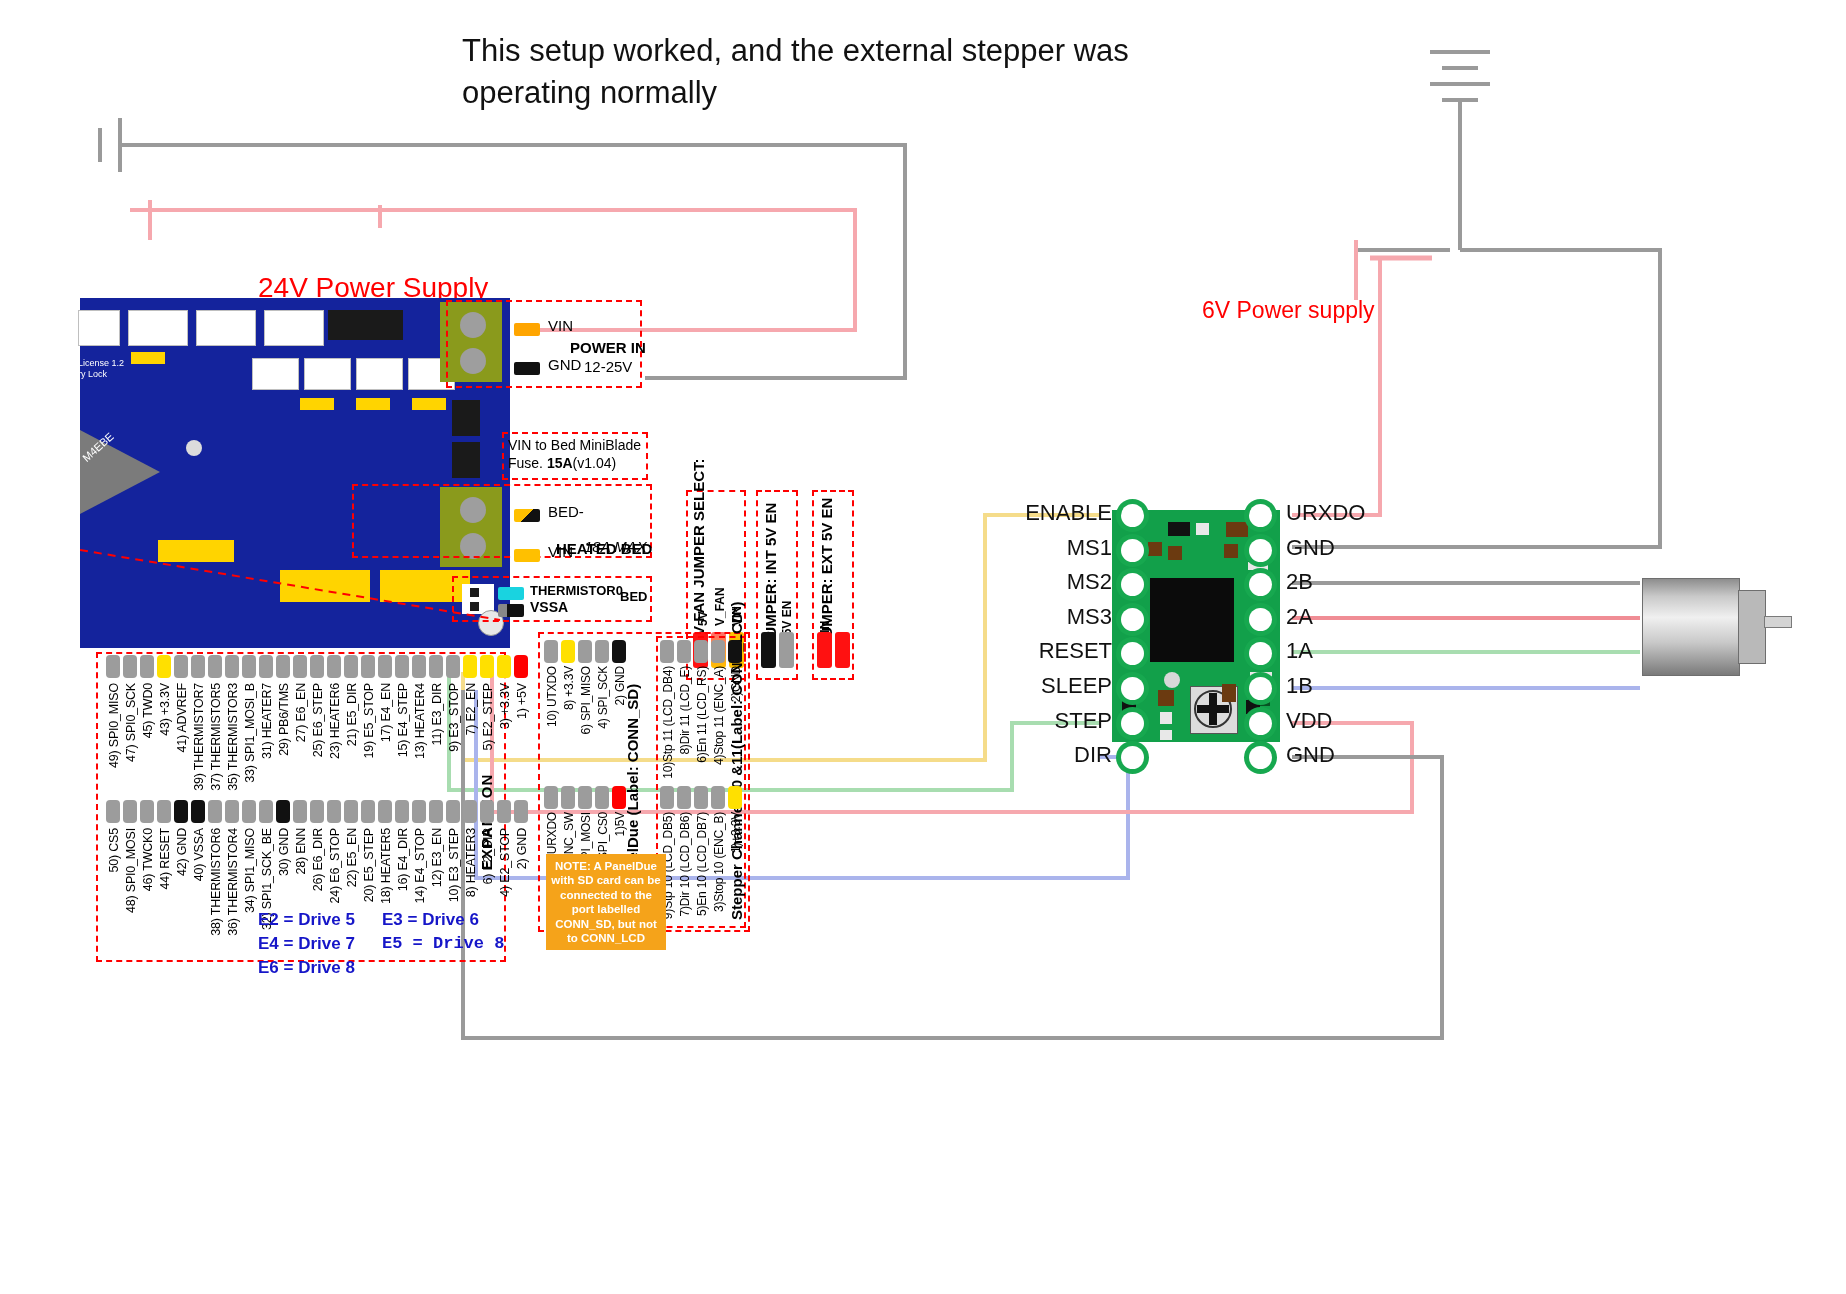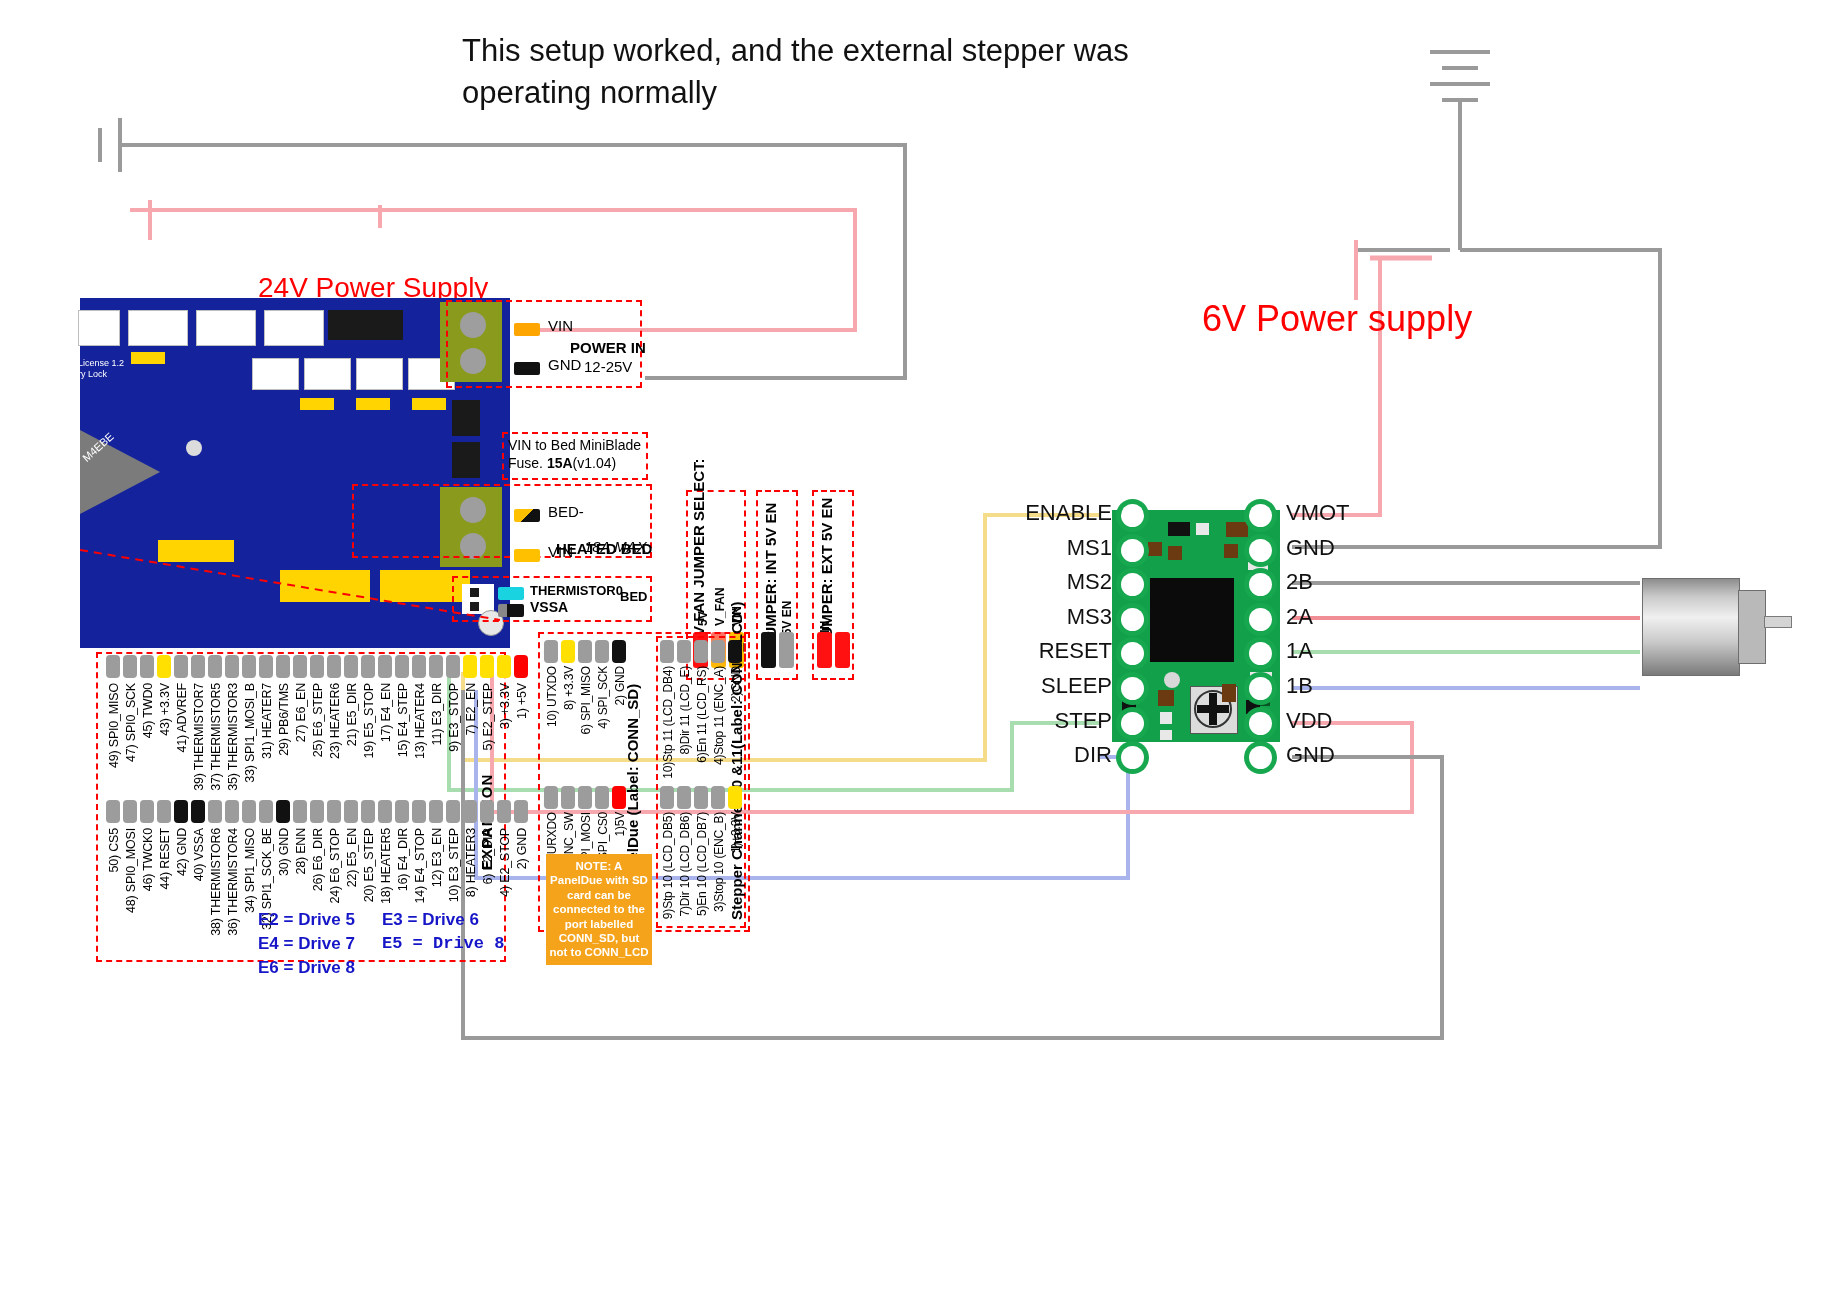--- a/index.html
+++ b/index.html
@@ -5,21 +5,21 @@
   html,body{margin:0;padding:0;background:#ffffff;}
   body{width:1846px;height:1294px;position:relative;font-family:"Liberation Sans",sans-serif;overflow:hidden;}
   .abs{position:absolute;}
 
   
   #title{left:462px;top:30px;width:760px;font-size:31px;line-height:1.35;color:#111;}
 
   
   .redlabel{color:#ff0000;font-size:28px;white-space:nowrap;}
   #lbl-24v{left:258px;top:240px;margin-top:32px;}
-  #lbl-6v{left:1202px;top:295px;width:190px;line-height:1.35;font-size:36px;}
+  #lbl-6v{left:1202px;top:295px;width:190px;line-height:1.35;font-size:23px;}
 
   
   #wires{left:0;top:0;width:1846px;height:1294px;}
 
   
   #duet{left:80px;top:298px;width:430px;height:350px;background:#14239c;}
   #duet-tri{left:80px;top:430px;width:0;height:0;border-left:80px solid #7b7b7b;border-top:42px solid transparent;border-bottom:42px solid transparent;}
   .duet-txt{color:#ffffff;font-size:9px;white-space:nowrap;}
   #duet-lic{left:78px;top:358px;line-height:1.25;}
   #duet-m4{left:80px;top:455px;transform:rotate(-42deg);transform-origin:left top;font-size:11px;color:#ffffff;}
@@ -63,21 +63,21 @@
 
   .drive-note{position:absolute;color:#1616c8;font-weight:bold;font-size:17px;line-height:1.45;white-space:nowrap;}
 
   
   .jbox-title{writing-mode:vertical-rl;transform:rotate(180deg);font-weight:bold;font-size:15px;white-space:nowrap;}
   .jlbl{writing-mode:vertical-rl;transform:rotate(180deg);font-weight:bold;font-size:12px;white-space:nowrap;}
   .jsw{position:absolute;width:15px;height:36px;border-radius:3px;}
 
   
   .panel-title{writing-mode:vertical-rl;transform:rotate(180deg);font-weight:bold;font-size:15px;white-space:nowrap;}
-  #noteBox{left:546px;top:854px;width:106px;background:#f5a31a;color:#ffffff;font-weight:bold;
+  #noteBox{left:546px;top:854px;width:120px;background:#f5a31a;color:#ffffff;font-weight:bold;
            font-size:11.5px;line-height:1.25;text-align:center;padding:5px 3px;box-sizing:border-box;}
 
   
   #drv{left:1112px;top:510px;width:168px;height:232px;background:#12a04a;}
   #drvchip{left:1150px;top:578px;width:84px;height:84px;background:#0b0b0b;}
   .drvpad{position:absolute;width:23px;height:23px;border-radius:50%;background:#ffffff;
           box-shadow:0 0 0 5px #17a84f;}
   .drvpin{position:absolute;font-size:22px;color:#111;white-space:nowrap;}
   .drvpin.l{text-align:right;}
   .smd{position:absolute;background:#e8e8e8;}
@@ -475,21 +475,21 @@
     <div class="drvpin l" style="right: 734px; top: 500px;">ENABLE</div>
     <div class="drvpin l" style="right: 734px; top: 534.6px;">MS1</div>
     <div class="drvpin l" style="right: 734px; top: 569.2px;">MS2</div>
     <div class="drvpin l" style="right: 734px; top: 603.8px;">MS3</div>
     <div class="drvpin l" style="right: 734px; top: 638.4px;">RESET</div>
     <div class="drvpin l" style="right: 734px; top: 673px;">SLEEP</div>
     <div class="drvpin l" style="right: 734px; top: 707.6px;">STEP</div>
     <div class="drvpin l" style="right: 734px; top: 742.2px;">DIR</div>
   </div>
 <div id="drv-right-labels">
-    <div class="drvpin" style="left: 1286px; top: 500px;">VMOT</div>
+    <div class="drvpin" style="left: 1286px; top: 500px;">URXDO</div>
     <div class="drvpin" style="left: 1286px; top: 534.6px;">GND</div>
     <div class="drvpin" style="left: 1286px; top: 569.2px;">2B</div>
     <div class="drvpin" style="left: 1286px; top: 603.8px;">2A</div>
     <div class="drvpin" style="left: 1286px; top: 638.4px;">1A</div>
     <div class="drvpin" style="left: 1286px; top: 673px;">1B</div>
     <div class="drvpin" style="left: 1286px; top: 707.6px;">VDD</div>
     <div class="drvpin" style="left: 1286px; top: 742.2px;">GND</div>
   </div>
 
 <div class="abs" id="motor"></div>

